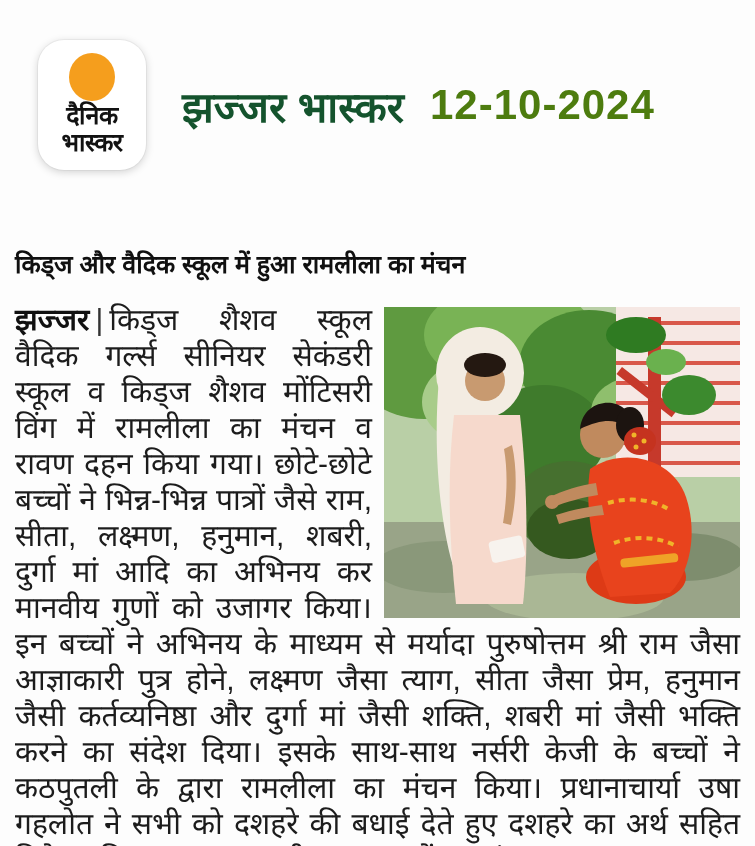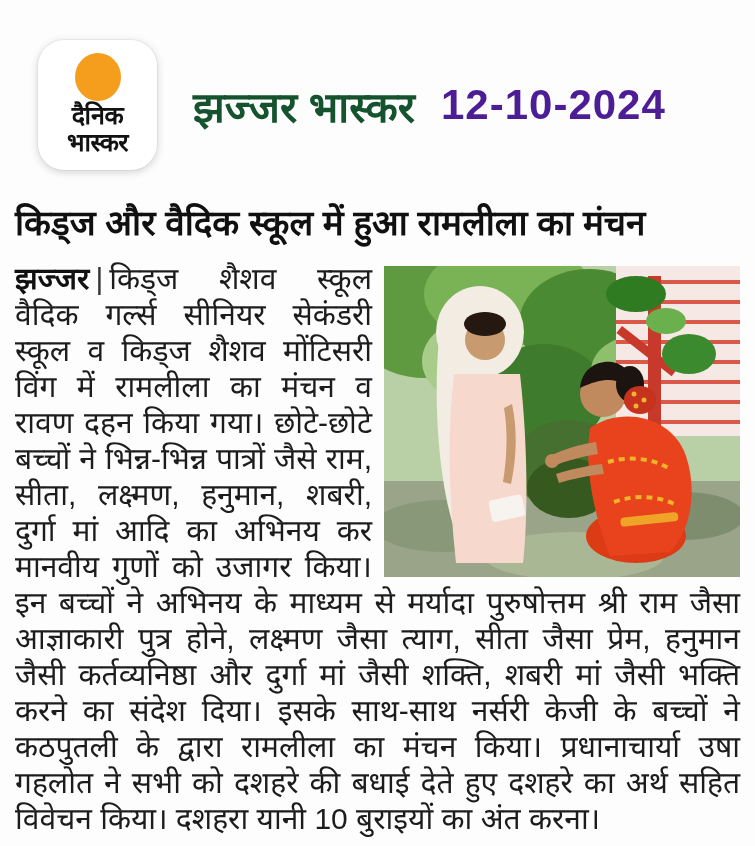--- a/index.html
+++ b/index.html
@@ -16,21 +16,21 @@
     font-family: "Liberation Sans", "DejaVu Sans", sans-serif;
   }
 
   
   .header {
     display: flex;
     align-items: center;
     padding: 40px 0 0 38px;
   }
   .logo-card {
-    width: 119px;
+    width: 108px;
     height: 130px;
     background: #ffffff;
     border-radius: 26px;
     box-shadow: 0 2px 8px rgba(0,0,0,0.18), 0 0 0 1px rgba(0,0,0,0.04);
     display: flex;
     flex-direction: column;
     align-items: center;
     flex: 0 0 auto;
   }
   .logo-sun {
@@ -52,30 +52,30 @@
   .masthead-title {
     font-size: 42px;
     font-weight: bold;
     color: #14532d;
     margin-left: 36px;
     white-space: nowrap;
   }
   .masthead-date {
     font-size: 42px;
     font-weight: bold;
-    color: #4c1d95;
+    color: #4d7c0f;
     margin-left: 26px;
     white-space: nowrap;
     letter-spacing: 1px;
   }
 
   
   .headline {
-    margin: 31px 15px 0 15px;
-    font-size: 35px;
+    margin: 72px 15px 0 15px;
+    font-size: 25px;
     line-height: 44px;
     font-weight: bold;
     color: #101010;
   }
   .article-body {
     margin: 16px 15px 0 15px;
     font-size: 30px;
     line-height: 36px;
     color: #1c1c1c;
     text-align: justify;

